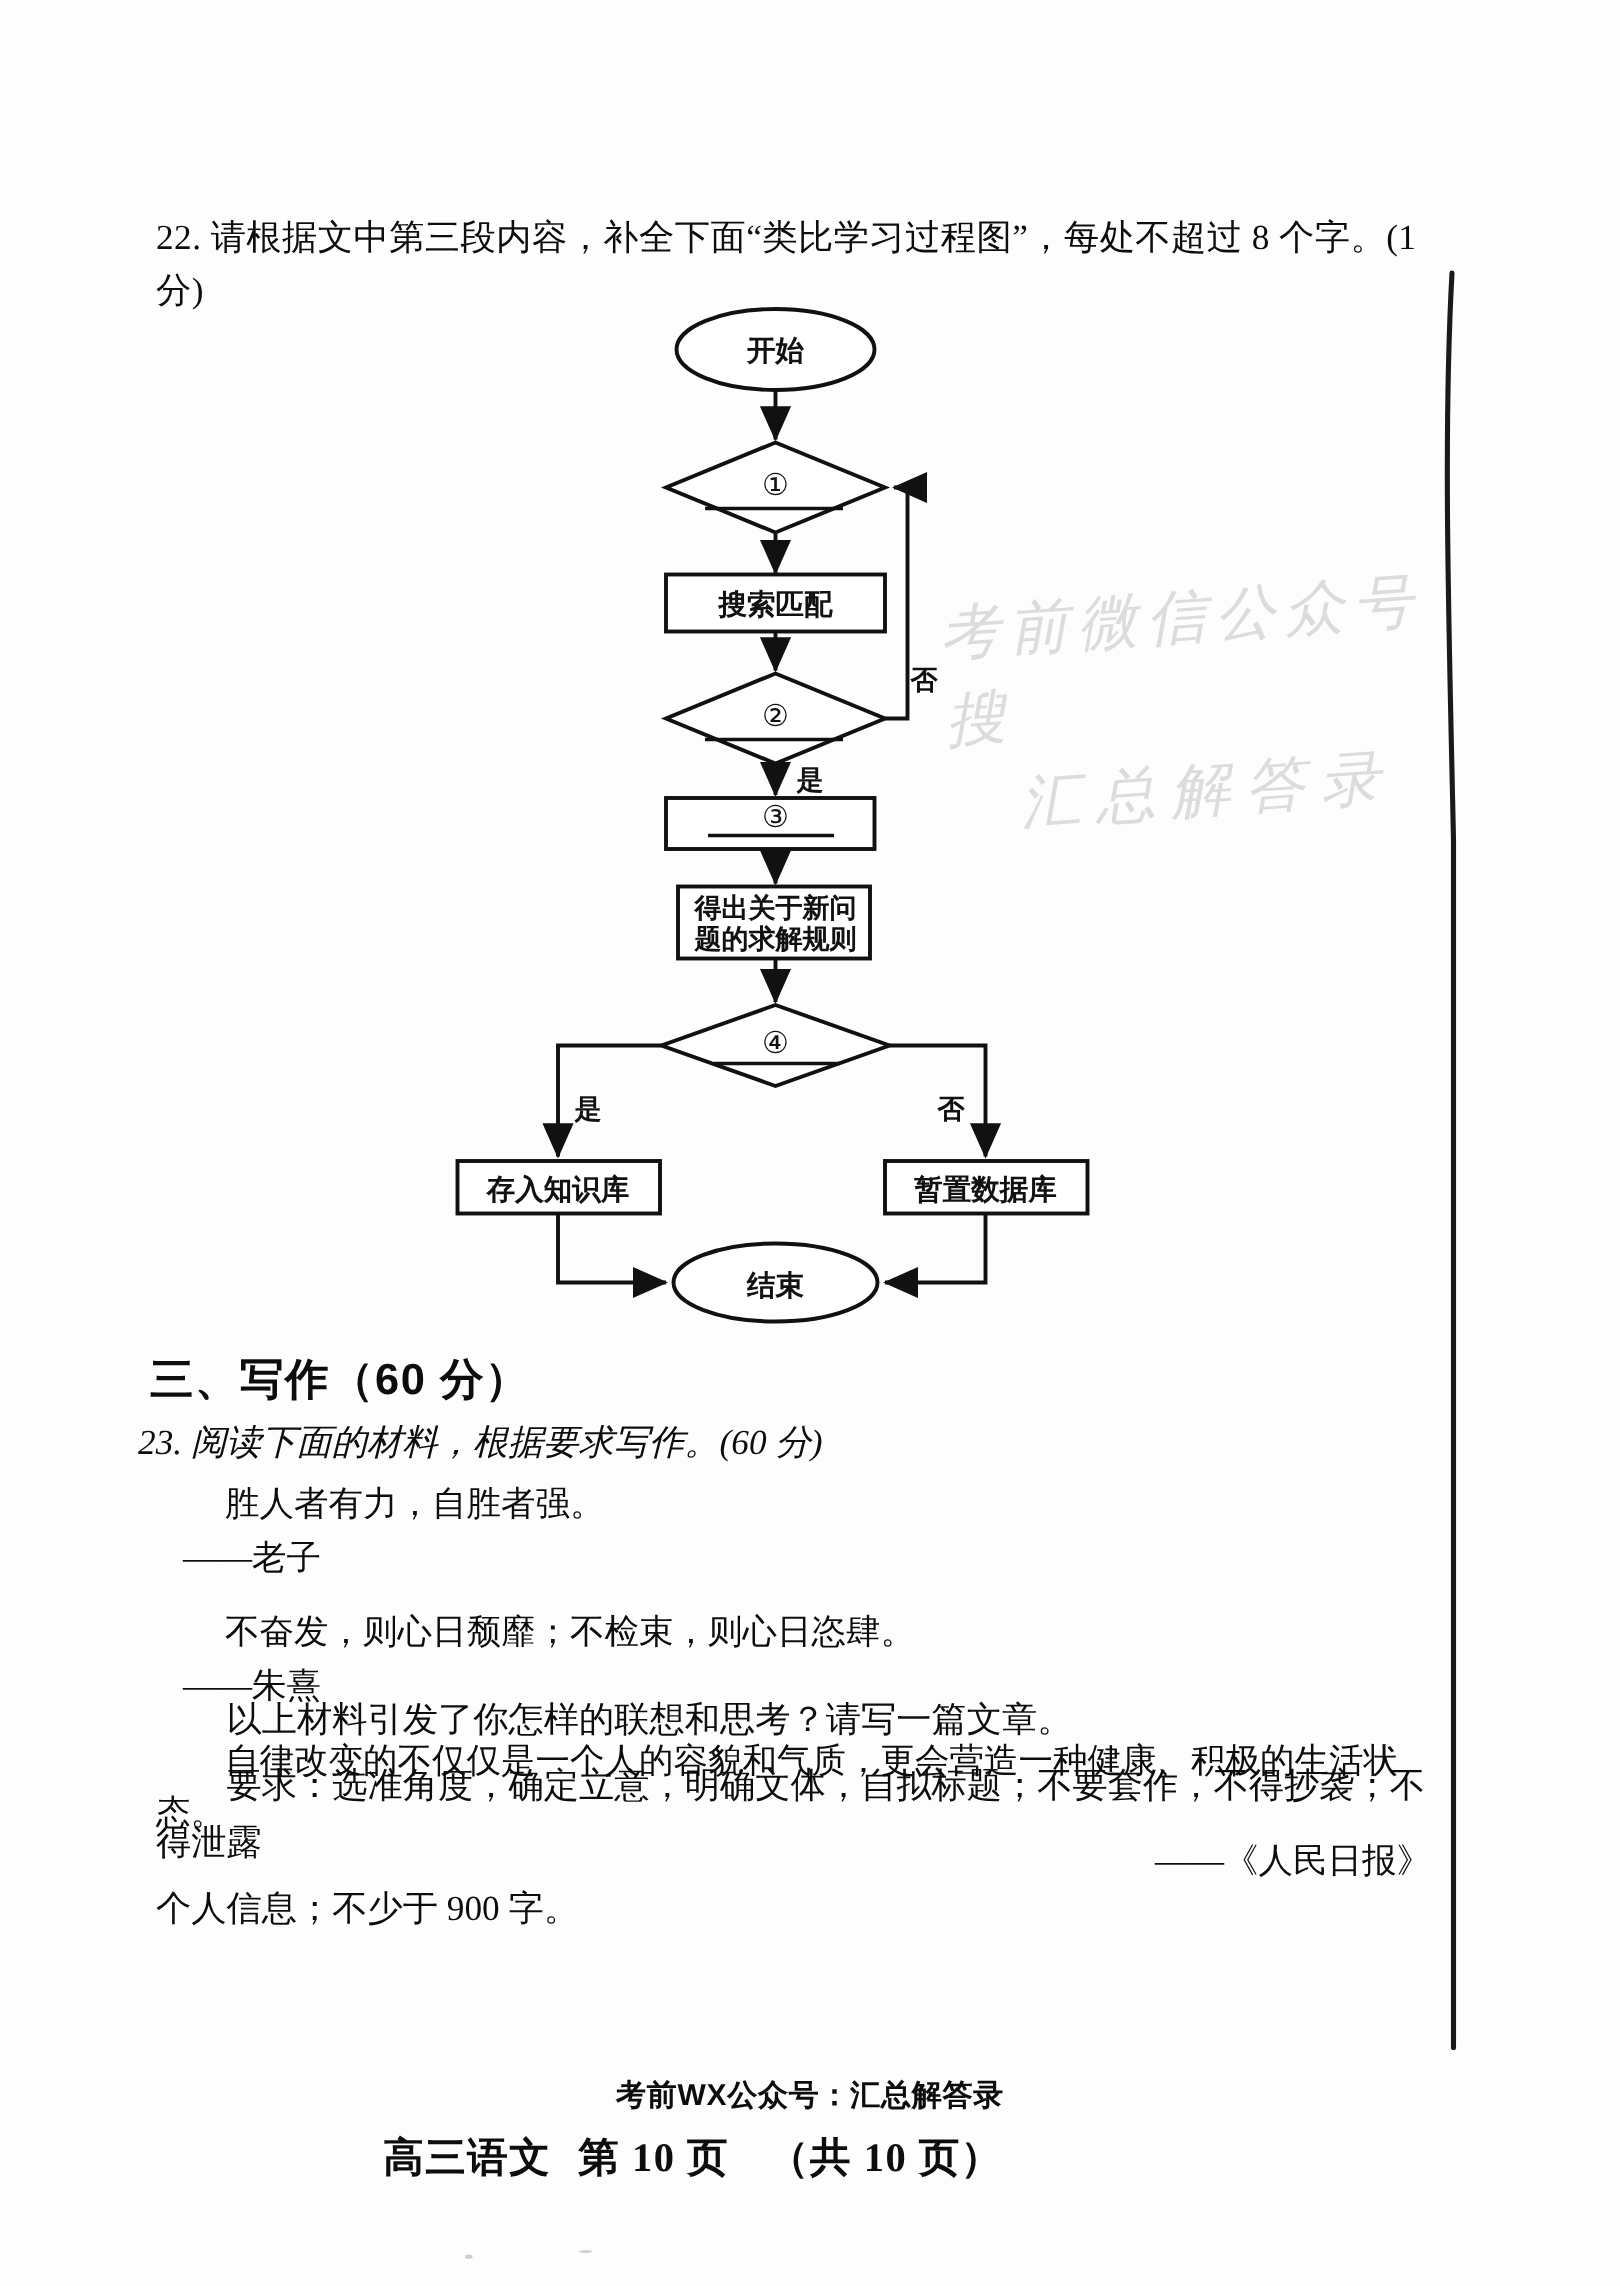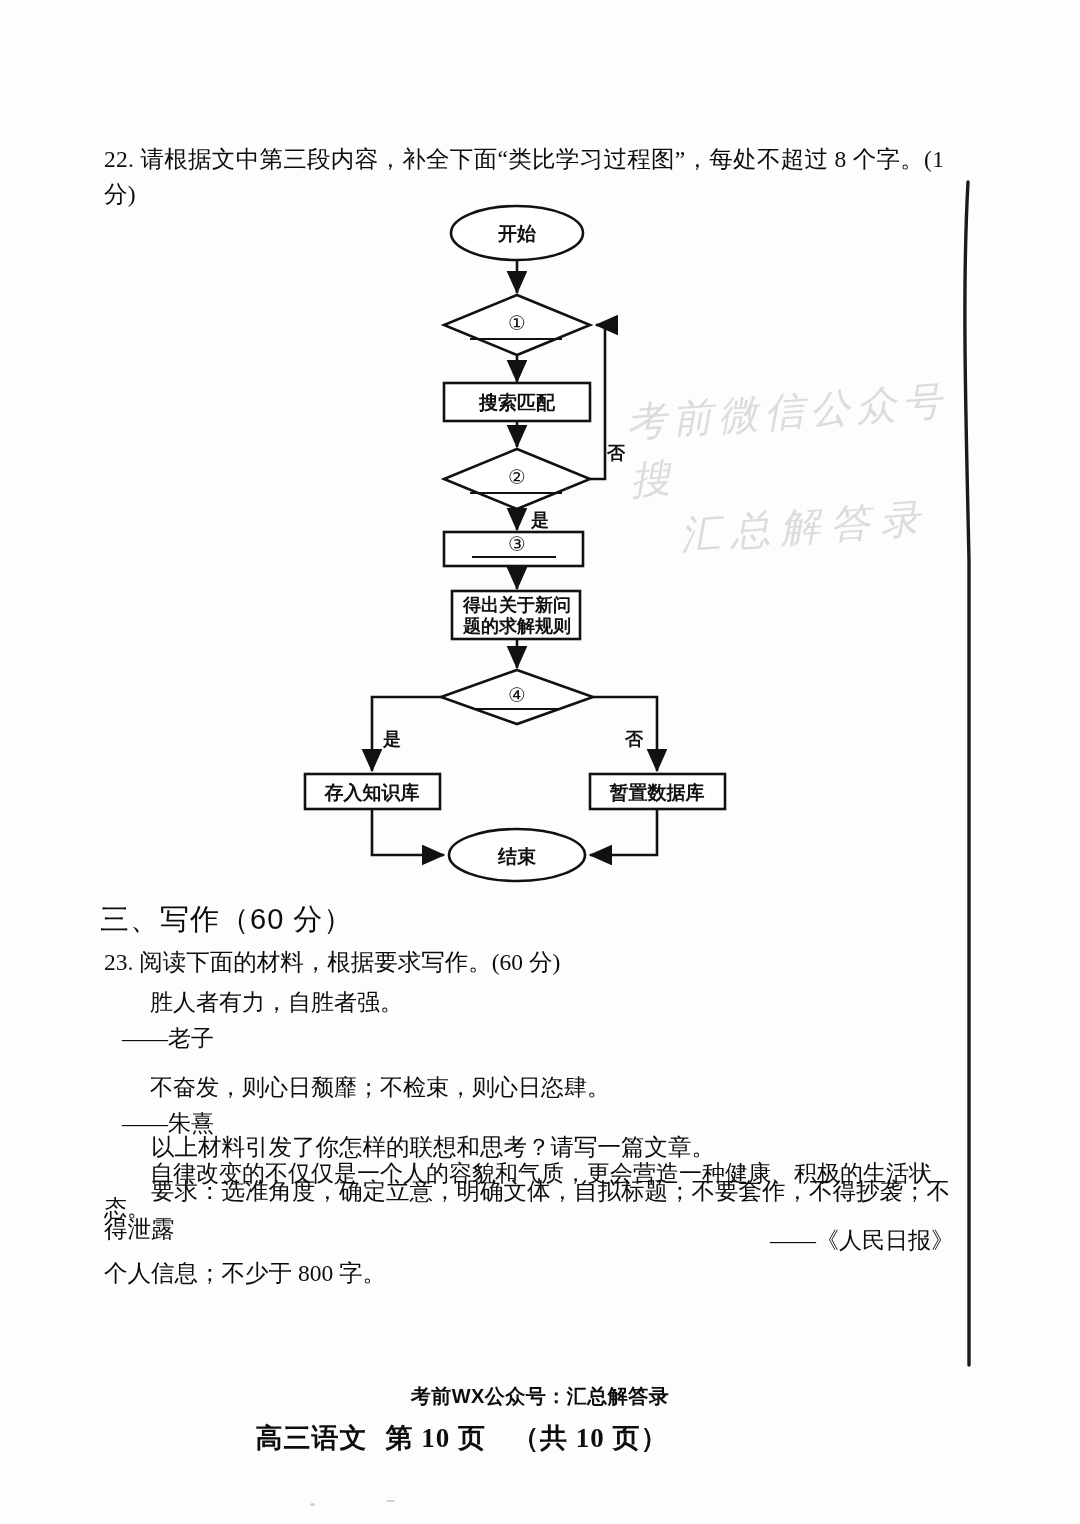--- a/index.html
+++ b/index.html
@@ -78,32 +78,33 @@
   .branchlabel { font-size: 18px; font-weight: 700; }
   .circnum { font-size: 20px; }
 
   
   .sec-head {
     position: absolute;
     left: 100px;
     top: 900px;
     font-family: "Liberation Sans", "DejaVu Sans", sans-serif;
     font-size: 29px;
-    font-weight: 400;
+    font-weight: 700;
     letter-spacing: 1px;
   }
 
   
   .q23 {
     position: absolute;
-    left: 104px;
+    left: 92px;
     top: 945px;
     width: 850px;
     font-size: 23.5px;
     line-height: 1.5;
+    font-style: italic;
   }
 
   .material {
     position: absolute;
     left: 104px;
     top: 985px;
     width: 850px;
     font-size: 23px;
     line-height: 1.55;
   }
@@ -271,21 +272,21 @@
     </div>
     <div>
       <div class="mat-quote">自律改变的不仅仅是一个人的容貌和气质，更会营造一种健康、积极的生活状态。</div>
       <div class="mat-src-block">——《人民日报》</div>
     </div>
   </div>
 
   <div class="prompt">
     <p>以上材料引发了你怎样的联想和思考？请写一篇文章。</p>
     <p>要求：选准角度，确定立意，明确文体，自拟标题；不要套作，不得抄袭；不得泄露</p>
-    <p class="noindent">个人信息；不少于 800 字。</p>
+    <p class="noindent">个人信息；不少于 900 字。</p>
   </div>
 
   <div class="footer-wx">考前WX公众号：汇总解答录</div>
   <div class="footer-page">
     <span class="pg-label">高三语文</span><span>第 10 页</span><span class="pg-total">（共 10 页）</span>
   </div>
 
   <div class="speck" style="left:310px;top:1503px;width:5px;height:3px;"></div>
   <div class="speck" style="left:386px;top:1500px;width:9px;height:2px;"></div>
 

